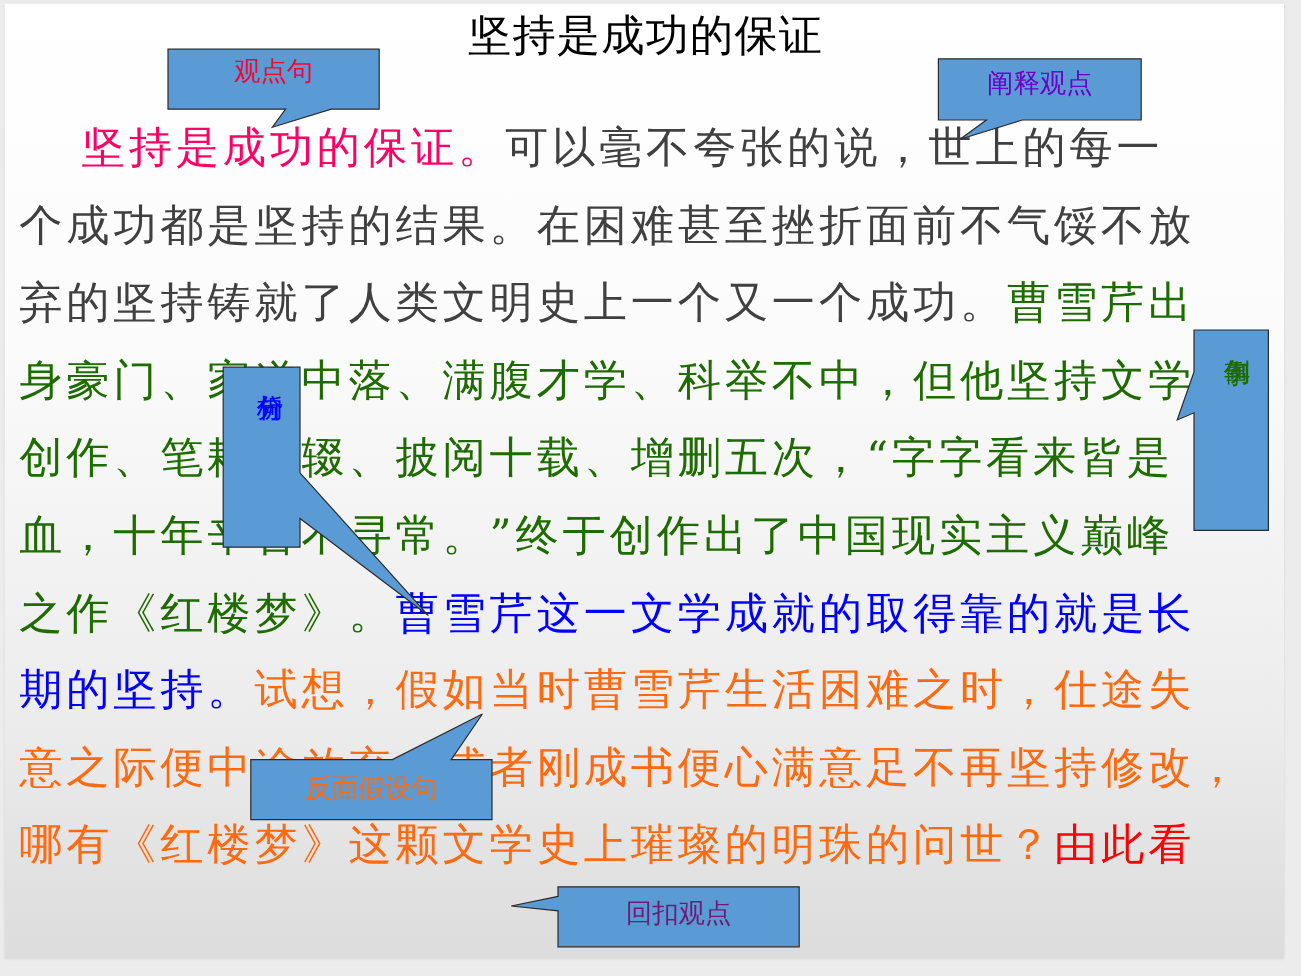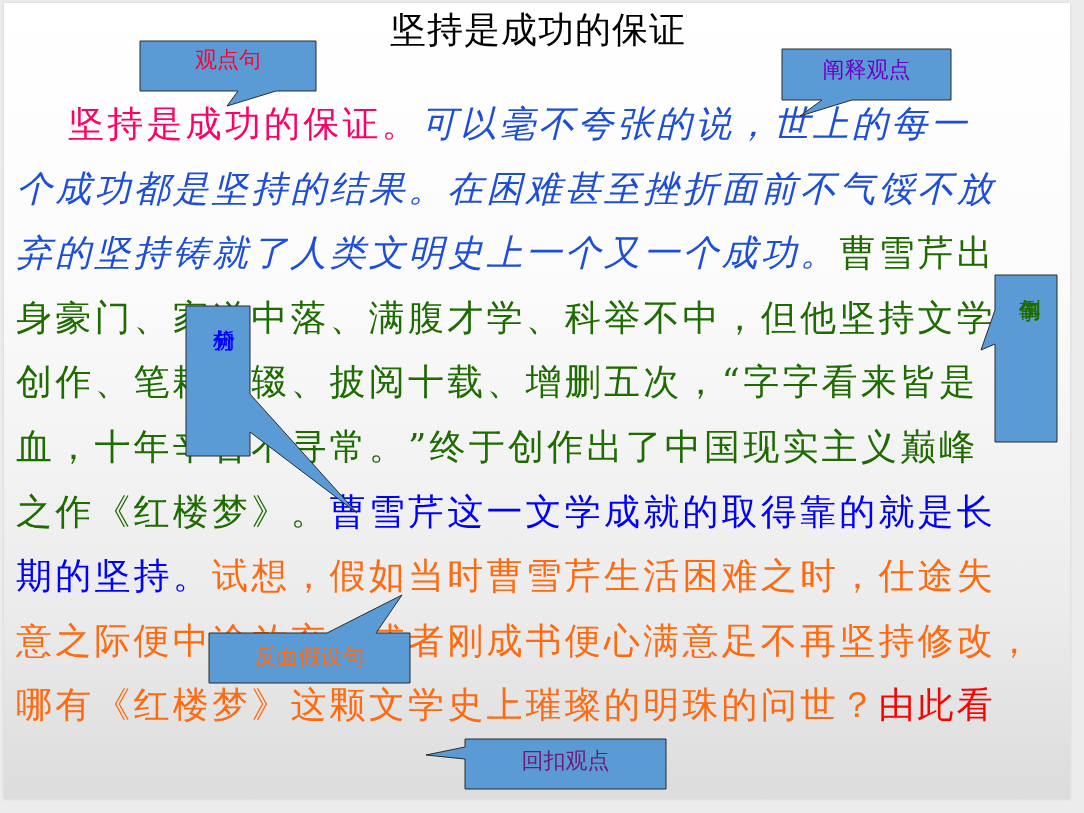--- a/index.html
+++ b/index.html
@@ -20,21 +20,21 @@
     letter-spacing: 1px;
   }
   .para {
     position: absolute; left: 16px; top: 92px; width: 1060px;
     font-size: 36px; line-height: 64.6px;
     letter-spacing: 3.2px;
     margin: 0;
   }
   .para .line { display: block; white-space: nowrap; height: 64.6px; }
   .c-pink   { color: #ff0066; }
-  .c-purple { color: #1d4ed8; font-style: italic; }
+  .c-purple { color: #404040; }
   .c-green  { color: #1e6b00; }
   .c-blue   { color: #0000ff; }
   .c-orange { color: #ff6a10; }
   .c-red    { color: #ff0000; }
   .indent { display: inline-block; width: 52px; }
 
   .callout { position: absolute; }
   .callout svg { position: absolute; left: 0; top: 0; overflow: visible; }
   .callout .label {
     position: absolute; font-family: "DejaVu Serif", serif; text-align: center;

